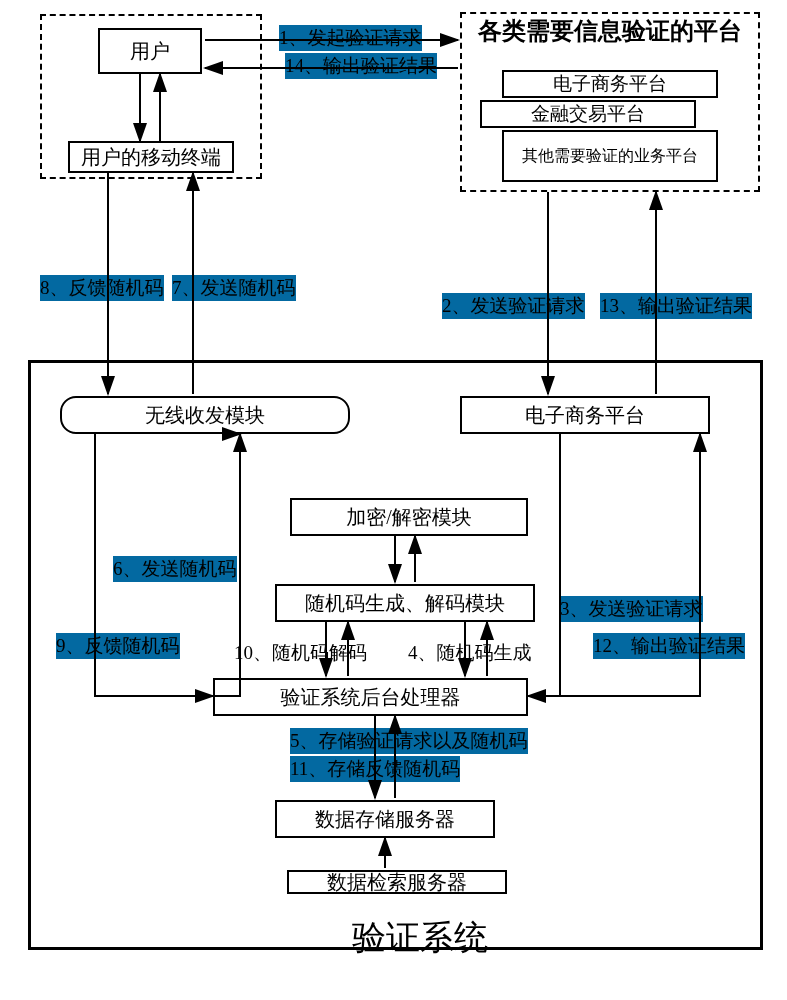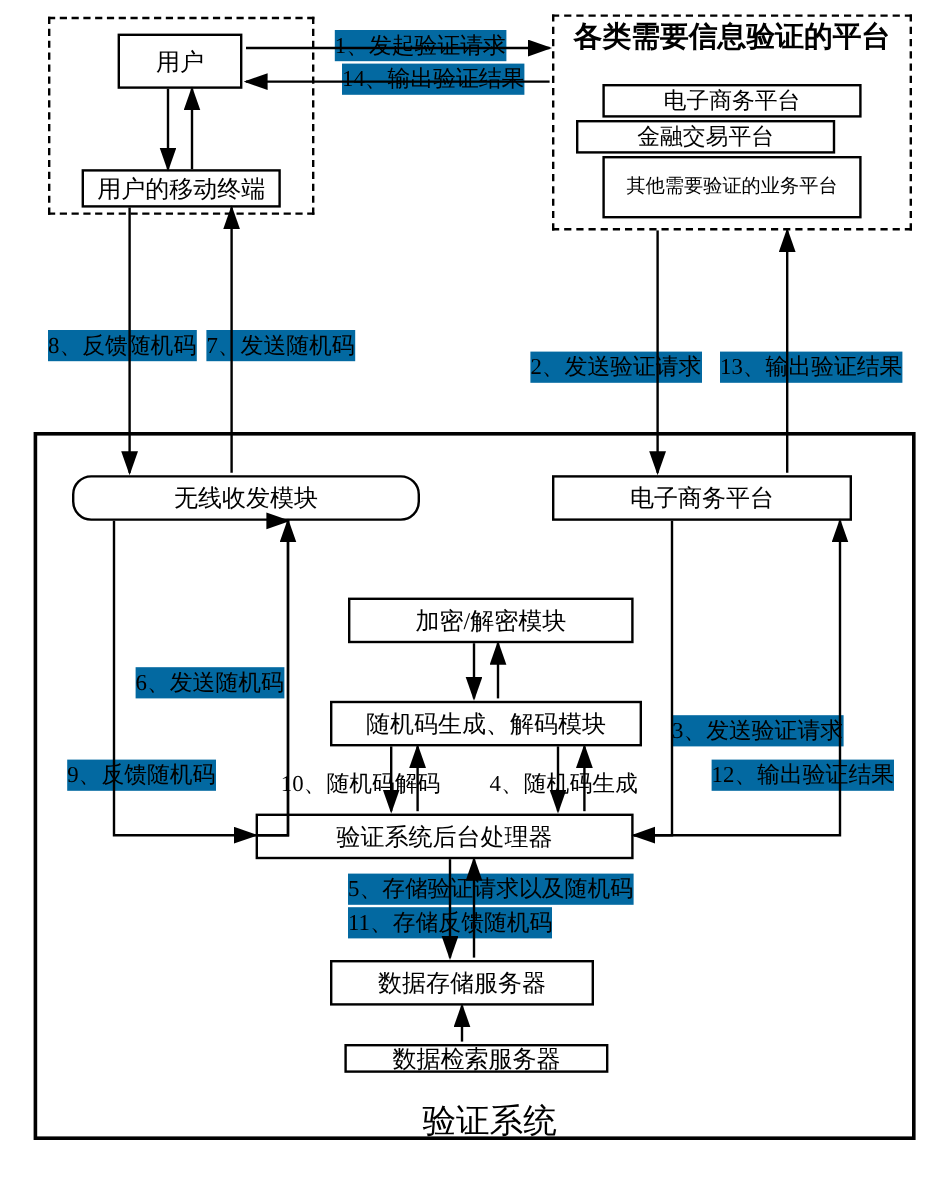--- a/index.html
+++ b/index.html
@@ -24,21 +24,21 @@
     padding: 4px 6px;
   }
   .dashed { border-style: dashed; }
   .label {
     position: absolute;
     font-size: 19px;
     background: #0369a1;
   }
   .big-label {
     position: absolute;
-    font-size: 28px;
+    font-size: 34px;
   }
   svg.arrows {
     position: absolute;
     left: 0; top: 0;
     width: 787px;
     height: 1000px;
     pointer-events: none;
   }
 </style>
 </head>

